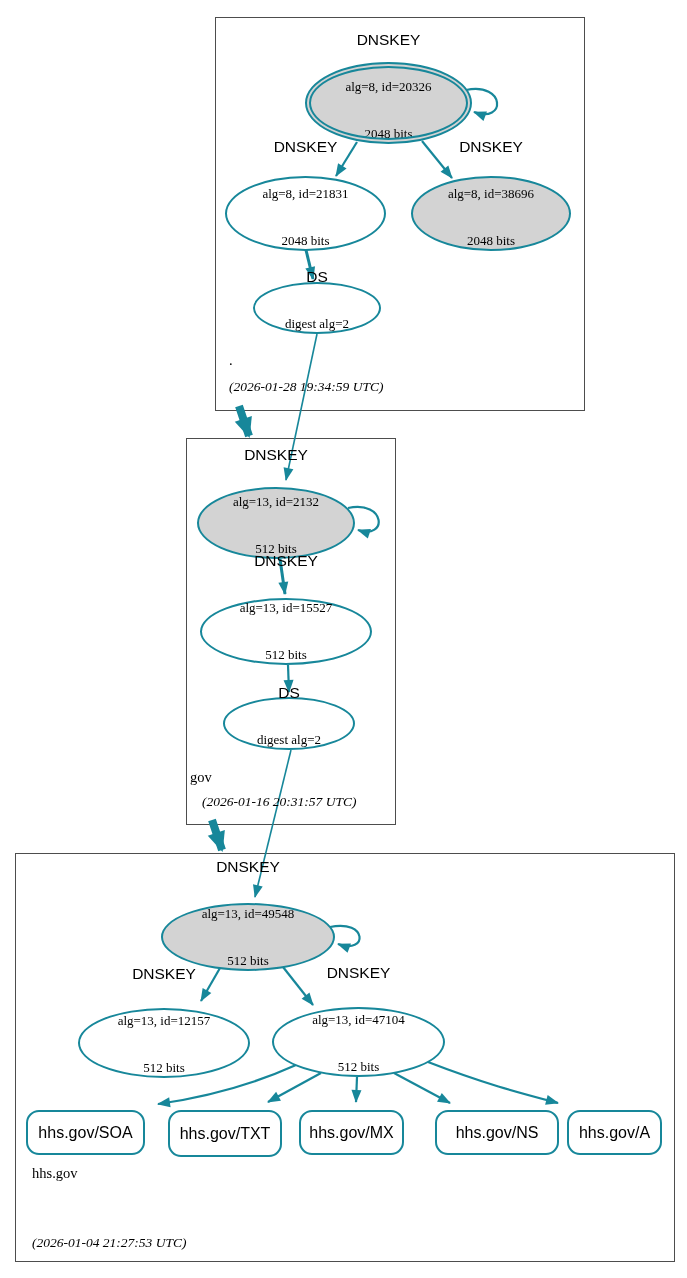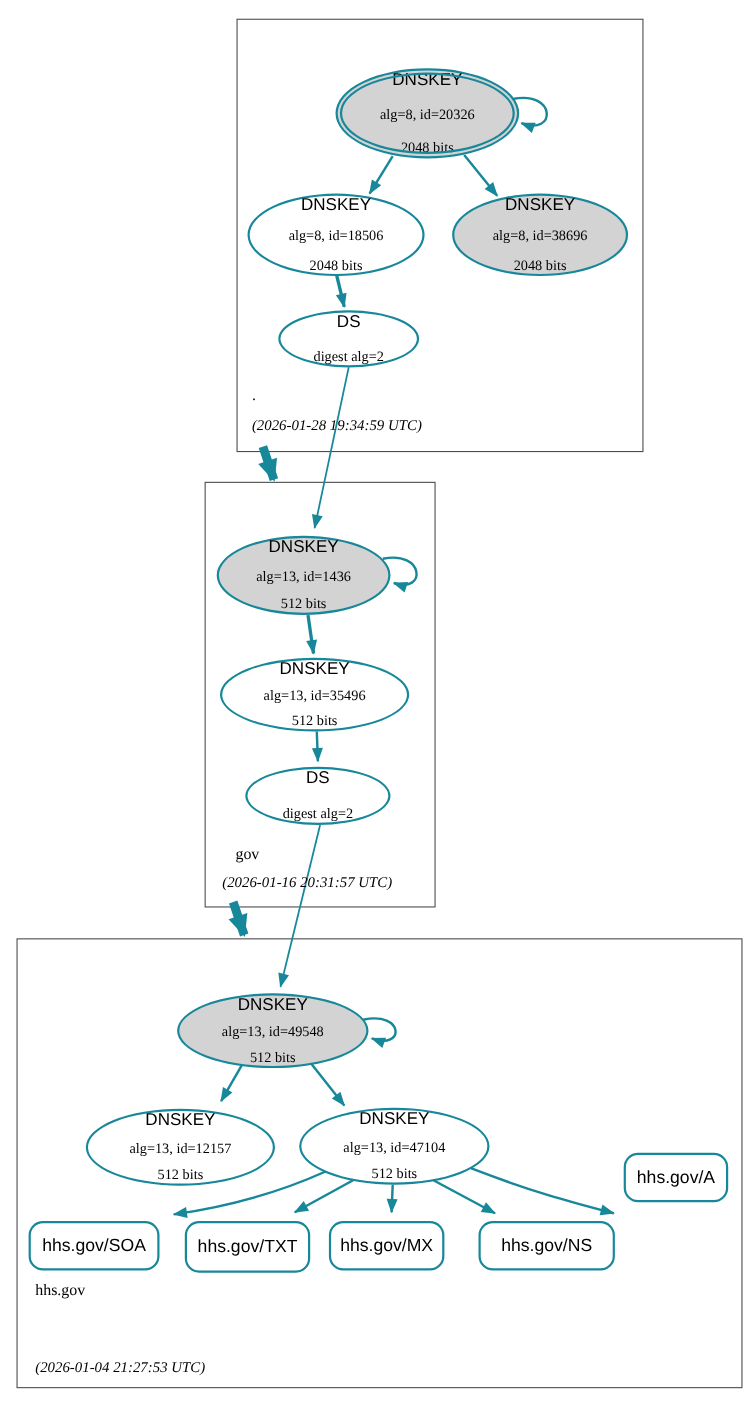--- a/index.html
+++ b/index.html
@@ -1,27 +1,27 @@
 <!DOCTYPE html>
 <html><head>
 <meta charset="utf-8">
 <style>
   html,body{margin:0;padding:0;background:#ffffff;}
   #canvas{position:relative;width:687px;height:1278px;background:#ffffff;overflow:hidden;
           font-family:"Liberation Serif",serif;color:#000;}
   .zone-box{position:absolute;border:1px solid #4d4d4d;background:transparent;z-index:1;}
   #edges{position:absolute;left:0;top:0;z-index:2;pointer-events:none;}
   .ellipse{position:absolute;box-sizing:border-box;border:2.2px solid #17879a;border-radius:50%;
-           background:#fff;display:flex;flex-direction:column;align-items:center;justify-content:space-between;
+           background:#fff;display:flex;flex-direction:column;align-items:center;justify-content:flex-end;
            text-align:center;z-index:3;}
   .gray{background:#d3d3d3;}
   .inner-ring{position:absolute;left:2px;right:2px;top:2px;bottom:2px;border:2px solid #17879a;
               border-radius:50%;pointer-events:none;}
   .node-title{font-family:"Liberation Sans",sans-serif;font-size:15.5px;line-height:1.12;}
-  .node-detail{font-family:"Liberation Serif",serif;font-size:13px;line-height:1.15;}
+  .node-detail{font-family:"Liberation Serif",serif;font-size:13px;line-height:1.15;margin-top:32px;}
   .rrset{position:absolute;box-sizing:border-box;border:2.2px solid #17879a;border-radius:13px;
          background:#fff;display:flex;align-items:center;justify-content:center;
          font-family:"Liberation Sans",sans-serif;font-size:16px;z-index:3;}
   .zone-label{position:absolute;font-family:"Liberation Serif",serif;font-size:14.5px;z-index:4;}
   .zone-ts{position:absolute;font-family:"Liberation Serif",serif;font-size:13.5px;z-index:4;white-space:nowrap;font-style:italic;}
 </style>
 </head>
 <body>
 
 <div id="canvas">
@@ -67,56 +67,56 @@
 
   <div class="ellipse gray" style="left:305px;top:62px;width:167px;height:82px">
     <div class="inner-ring"></div>
     <div class="node-title">DNSKEY</div>
     <div class="node-detail">alg=8, id=20326</div>
     <div class="node-detail">2048 bits</div>
   </div>
 
   <div class="ellipse" style="left:225px;top:176px;width:161px;height:75px">
     <div class="node-title">DNSKEY</div>
-    <div class="node-detail">alg=8, id=18506</div>
+    <div class="node-detail">alg=8, id=21831</div>
     <div class="node-detail">2048 bits</div>
   </div>
 
   <div class="ellipse gray" style="left:411px;top:176px;width:160px;height:75px">
     <div class="node-title">DNSKEY</div>
     <div class="node-detail">alg=8, id=38696</div>
     <div class="node-detail">2048 bits</div>
   </div>
 
   <div class="ellipse" style="left:253px;top:282px;width:128px;height:52px">
     <div class="node-title">DS</div>
     <div class="node-detail">digest alg=2</div>
   </div>
 
   <div class="zone-label" style="left:229px;top:352px">.</div>
   <div class="zone-ts" style="left:229px;top:379px">(2026-01-28 19:34:59 UTC)</div>
 
   <div class="ellipse gray" style="left:197px;top:487px;width:158px;height:72px">
     <div class="node-title">DNSKEY</div>
-    <div class="node-detail">alg=13, id=1436</div>
+    <div class="node-detail">alg=13, id=2132</div>
     <div class="node-detail">512 bits</div>
   </div>
 
   <div class="ellipse" style="left:200px;top:598px;width:172px;height:67px">
     <div class="node-title">DNSKEY</div>
-    <div class="node-detail">alg=13, id=35496</div>
+    <div class="node-detail">alg=13, id=15527</div>
     <div class="node-detail">512 bits</div>
   </div>
 
   <div class="ellipse" style="left:223px;top:697px;width:132px;height:53px">
     <div class="node-title">DS</div>
     <div class="node-detail">digest alg=2</div>
   </div>
 
-  <div class="zone-label" style="left:214px;top:769px">gov</div>
+  <div class="zone-label" style="left:190px;top:769px">gov</div>
   <div class="zone-ts" style="left:202px;top:794px">(2026-01-16 20:31:57 UTC)</div>
 
   <div class="ellipse gray" style="left:161px;top:903px;width:174px;height:68px">
     <div class="node-title">DNSKEY</div>
     <div class="node-detail">alg=13, id=49548</div>
     <div class="node-detail">512 bits</div>
   </div>
 
   <div class="ellipse" style="left:78px;top:1008px;width:172px;height:70px">
     <div class="node-title">DNSKEY</div>
@@ -135,20 +135,20 @@
   </div>
   <div class="rrset" style="left:168px;top:1110px;width:114px;height:47px">
     <span>hhs.gov/TXT</span>
   </div>
   <div class="rrset" style="left:299px;top:1110px;width:105px;height:45px">
     <span>hhs.gov/MX</span>
   </div>
   <div class="rrset" style="left:435px;top:1110px;width:124px;height:45px">
     <span>hhs.gov/NS</span>
   </div>
-  <div class="rrset" style="left:567px;top:1048px;width:95px;height:45px">
+  <div class="rrset" style="left:567px;top:1110px;width:95px;height:45px">
     <span>hhs.gov/A</span>
   </div>
 
   <div class="zone-label" style="left:32px;top:1165px">hhs.gov</div>
   <div class="zone-ts" style="left:32px;top:1235px">(2026-01-04 21:27:53 UTC)</div>
 
 </div>
 
 </body></html>

